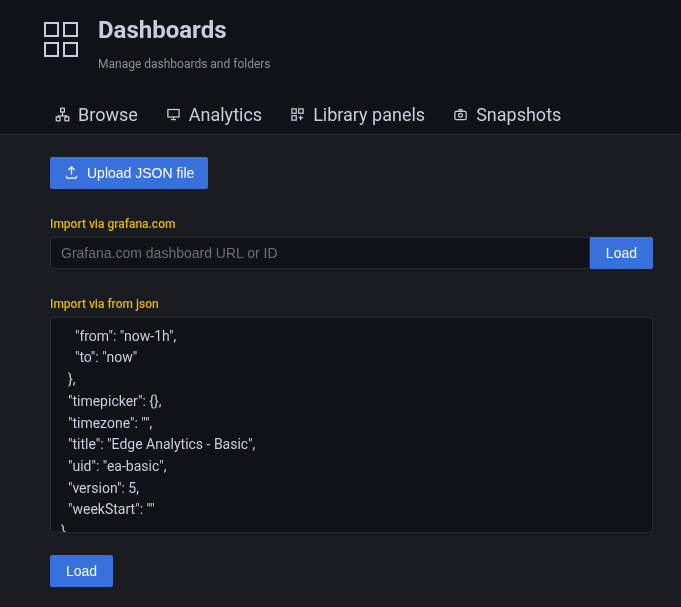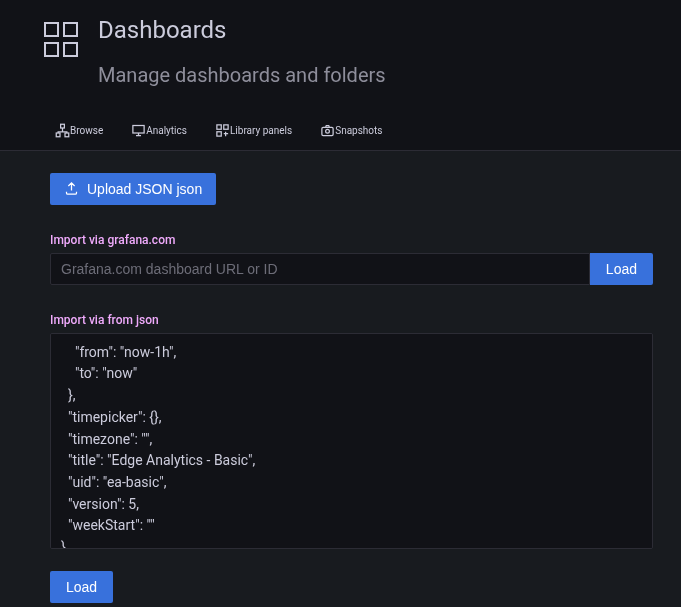--- a/index.html
+++ b/index.html
@@ -29,42 +29,42 @@
       gap: 4px;
       margin-top: 6px;
     }
     .header-icon .sq {
       width: 15px;
       height: 15px;
       border: 2px solid #ccccdc;
     }
     .header-text h1 {
       font-size: 24px;
-      font-weight: 400;
+      font-weight: 700;
       color: #ccccdc;
       line-height: 1.2;
     }
     .header-text .sub {
-      font-size: 20px;
+      font-size: 12px;
       color: #8e8e9b;
-      margin-top: 18px;
+      margin-top: 12px;
     }
     .tabs {
       display: flex;
       gap: 28px;
       padding: 0 16px 0 55px;
       border-bottom: 1px solid #2c2c35;
       height: 40px;
       align-items: center;
     }
     .tab {
       display: flex;
       align-items: center;
-      gap: 0;
-      font-size: 10px;
+      gap: 8px;
+      font-size: 18px;
       color: #ccccdc;
       cursor: pointer;
       height: 40px;
     }
     .tab svg { flex-shrink: 0; }
     .content {
       background: #181b1f;
       padding: 22px 28px 28px 50px;
       min-height: 500px;
     }
@@ -76,21 +76,21 @@
       height: 32px;
       font-size: 14px;
       display: inline-flex;
       align-items: center;
       gap: 8px;
       cursor: pointer;
       border-radius: 2px;
     }
     .field-label {
       font-size: 12px;
-      color: #f0abfc;
+      color: #eab308;
       margin-top: 28px;
       margin-bottom: 6px;
       font-weight: 500;
     }
     .input-row {
       display: flex;
       width: 100%;
     }
     .text-input {
       flex: 1;
@@ -195,21 +195,21 @@
         </svg>
       <span>Snapshots</span>
     </div>
   </div>
 
   <div class="content">
     <button class="upload-btn">
       <svg width="15" height="15" viewBox="0 0 24 24" fill="none" stroke="#fff" stroke-width="2">
           <path d="M12 15V3M7 8l5-5 5 5M4 17v2a2 2 0 002 2h12a2 2 0 002-2v-2"></path>
         </svg>
-      <span>Upload JSON json</span>
+      <span>Upload JSON file</span>
     </button>
 
     <div class="field-label">Import via grafana.com</div>
     <div class="input-row">
       <input type="text" class="text-input" placeholder="Grafana.com dashboard URL or ID" style="">
       <button class="load-btn">Load</button>
     </div>
 
     <div class="field-label">Import via from json</div>
     <textarea class="json-area" style="">    "from": "now-1h",

